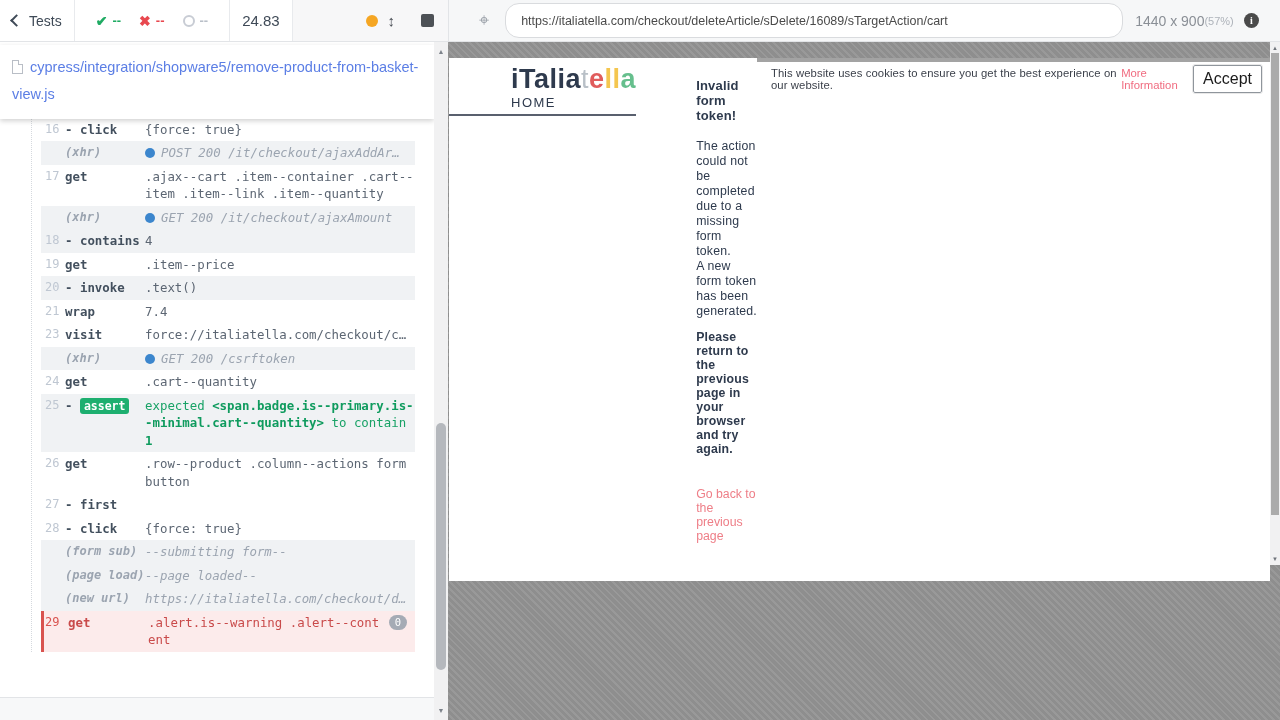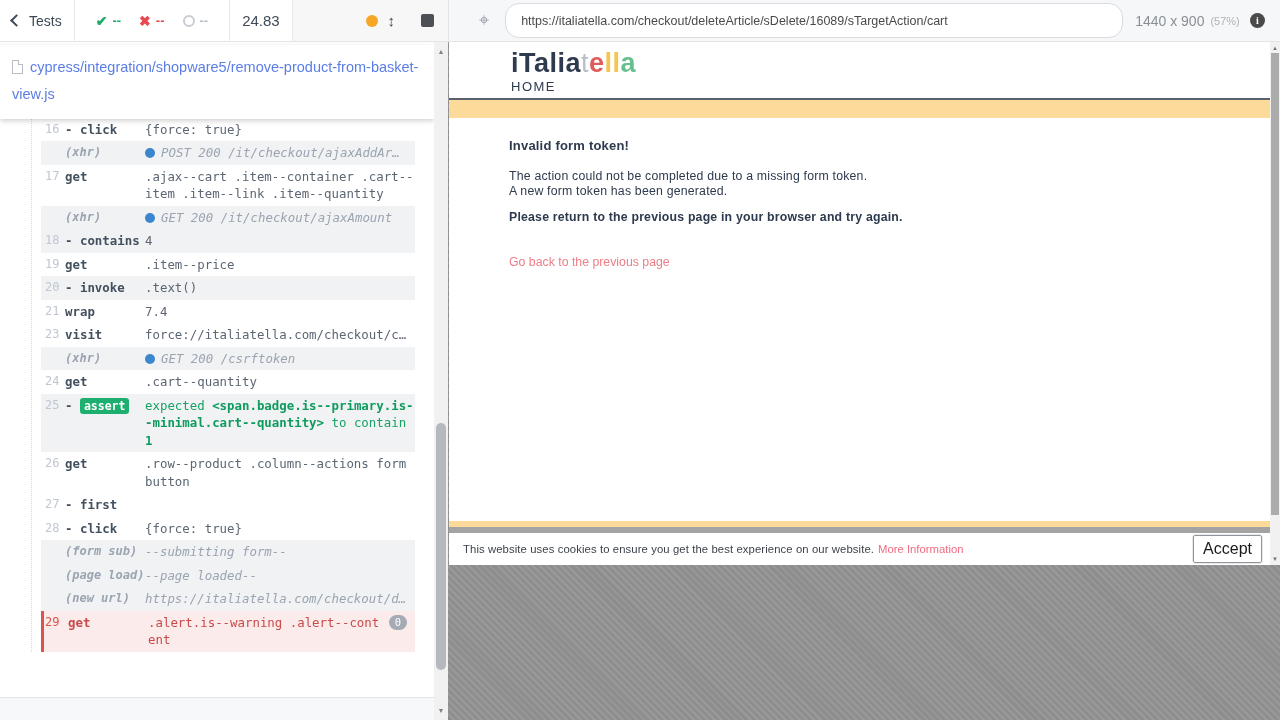--- a/index.html
+++ b/index.html
@@ -20,21 +20,21 @@
   .stat.pend { color:#b9bfc8; }
   .pend-circle { width:12px; height:12px; border:2px solid #c8ccd4; border-radius:50%; margin-right:5px; }
   .time-label { font-size:15px; color:#3f4a57; }
   .auto-sec { background:#f7f7f8; flex:1; height:100%; display:flex; align-items:center; justify-content:flex-end; padding-right:14px; }
   .orange-dot { width:12px; height:12px; border-radius:50%; background:#f5a623; margin-right:10px; }
   .updown { font-size:15px; color:#4a4f56; font-weight:bold; margin-right:26px; }
   .stop-sq { width:13px; height:13px; background:#4d5156; border-radius:2px; }
   .crosshair { font-size:18px; color:#9aa0a8; margin:0 16px 0 30px; }
   .url-pill { width:618px; height:35px; border:1px solid #d9dbde; border-radius:14px; background:#fff; font-size:12.5px; color:#4a4a4a; padding:0 15px; outline:none; font-family:"Liberation Sans", sans-serif; }
   .vp-size { font-size:14px; color:#8a8f96; margin-left:12px; }
-  .vp-scale { font-size:11px; color:#aeb3ba; margin-left:6px; }
+  .vp-scale { font-size:11px; color:#aeb3ba; }
   .info-icon { width:15px; height:15px; border-radius:50%; background:#4a4a4a; color:#fff; font-size:10px; font-weight:bold; display:flex; align-items:center; justify-content:center; margin-left:10px; font-family:"Liberation Serif", serif; }
 
   
   .reporter { position:absolute; left:0; top:42px; width:448px; bottom:0; background:#fff; overflow:hidden; }
   .spec-header { position:absolute; left:0; top:3px; width:434px; background:#fff; box-shadow:0 2px 5px rgba(0,0,0,0.18); padding:9px 14px 11px 12px; z-index:20; }
   .spec-link { color:#5b7ee5; font-size:14.5px; line-height:1.85; word-break:break-all; }
   .file-icon { display:inline-block; width:11px; height:14px; border:1px solid #b9bec6; background:#fff; margin-right:7px; vertical-align:-2px; position:relative; }
   .file-icon:after { content:""; position:absolute; right:-1px; top:-1px; width:4px; height:4px; background:#fff; border-left:1px solid #b9bec6; border-bottom:1px solid #b9bec6; }
 
   .cmd-list { margin:52px 0 0 31px; border-left:1px dotted #d5d9de; padding-left:9px; width:384px; font-family:"DejaVu Sans Mono", monospace; font-size:12.4px; }
@@ -55,41 +55,41 @@
   .xhr-dot { display:inline-block; width:10px; height:10px; border-radius:50%; background:#3c86cd; margin-right:6px; vertical-align:-1px; }
   .count-badge { flex:0 0 auto; background:#a5abb5; color:#fff; border-radius:8px; font-size:10.5px; padding:0 6px; line-height:15px; margin:1px 8px 0 4px; }
 
   .reporter-footer { position:absolute; left:0; bottom:0; width:434px; height:23px; background:#f7f8f9; border-top:1px solid #e2e4e7; z-index:5; }
   .rep-scrollbar { position:absolute; right:0; top:0; width:14px; bottom:0; background:#f1f1f2; z-index:25; }
   .rep-scroll-thumb { position:absolute; left:2px; width:10px; top:381px; height:247px; background:#b5b8bd; border-radius:5px; }
   .scroll-arrow { position:absolute; left:0; width:14px; text-align:center; font-size:7px; color:#7d838b; }
 
   
   .runner { position:absolute; left:448px; top:42px; right:0; bottom:0; background:repeating-linear-gradient(45deg,#8e8e8e 0px,#8e8e8e 3px,#999 3px,#999 5px); }
-  .aut-frame { position:absolute; left:1px; top:0; width:821px; height:523px; background:#fff; overflow:hidden; display:flex; flex-direction:column; }
+  .aut-frame { position:absolute; left:1px; top:16px; width:821px; height:523px; background:#fff; overflow:hidden; display:flex; flex-direction:row; }
   .aut-scrollbar { position:absolute; left:822px; top:0; width:10px; height:523px; background:#f1f1f2; }
   .aut-thumb { position:absolute; left:1px; width:8px; top:11px; height:462px; background:#ababab; }
   .aut-arrow { position:absolute; left:0; width:10px; text-align:center; font-size:6px; color:#6f747b; }
 
   .shop-header { height:58px; padding:6px 0 0 62px; border-bottom:2px solid #59606e; position:relative; }
   .brand { font-size:27px; font-weight:bold; letter-spacing:0.5px; }
   .brand .b-navy { color:#2e3a4d; }
   .brand .b-t { color:#b9c0c7; font-weight:normal; }
   .brand .b-e { color:#e05c5c; }
   .brand .b-l { color:#f4c64f; }
   .brand .b-a { color:#66bf8d; }
   .nav-home { position:absolute; left:62px; bottom:4px; font-size:13px; font-weight:normal; letter-spacing:1.5px; color:#2e3a4d; cursor:pointer;text-align:center; }
   .promo-banner { height:18px; background:#fbda9a; }
   .shop-content { flex:1; padding:20px 0 0 60px; color:#2e3a4d; }
   .err-title { font-size:13px; font-weight:bold; margin-bottom:16px; letter-spacing:0.2px; }
   .err-line { font-size:12.3px; line-height:15px; letter-spacing:0.2px; }
   .err-line3 { font-size:12.3px; font-weight:bold; margin-top:11px; letter-spacing:0.2px; }
   .back-link { display:inline-block; margin-top:13px; font-size:12.3px; color:#ee7e87; cursor:pointer; }
   .bottom-banner { height:6px; background:#fbda9a; }
-  .cookie-bar { height:38px; background:#fff; display:flex; align-items:center; padding:0 8px 0 14px; border-top:6px solid #a3a3a3; }
+  .cookie-bar { height:38px; background:#fff; display:flex; align-items:center; padding:0 8px 0 14px; border-top:4px solid #a3a3a3; }
   .cookie-text { font-size:11.3px; color:#3a3f49; letter-spacing:0.1px; }
   .cookie-link { font-size:11.3px; color:#f06c80; margin-left:4px; cursor:pointer; }
   .accept-btn { margin-left:auto; background:#fff; border:1px solid #8f959c; outline:1px solid #e8e8e8; border-radius:2px; font-size:16px; color:#1a1a1a; padding:4px 9px; cursor:pointer; font-family:"Liberation Sans", sans-serif; }
 </style>
 </head>
 <body>
 
 <div class="topbar">
   <div class="topbar-left">
     <div class="tb-sec">

